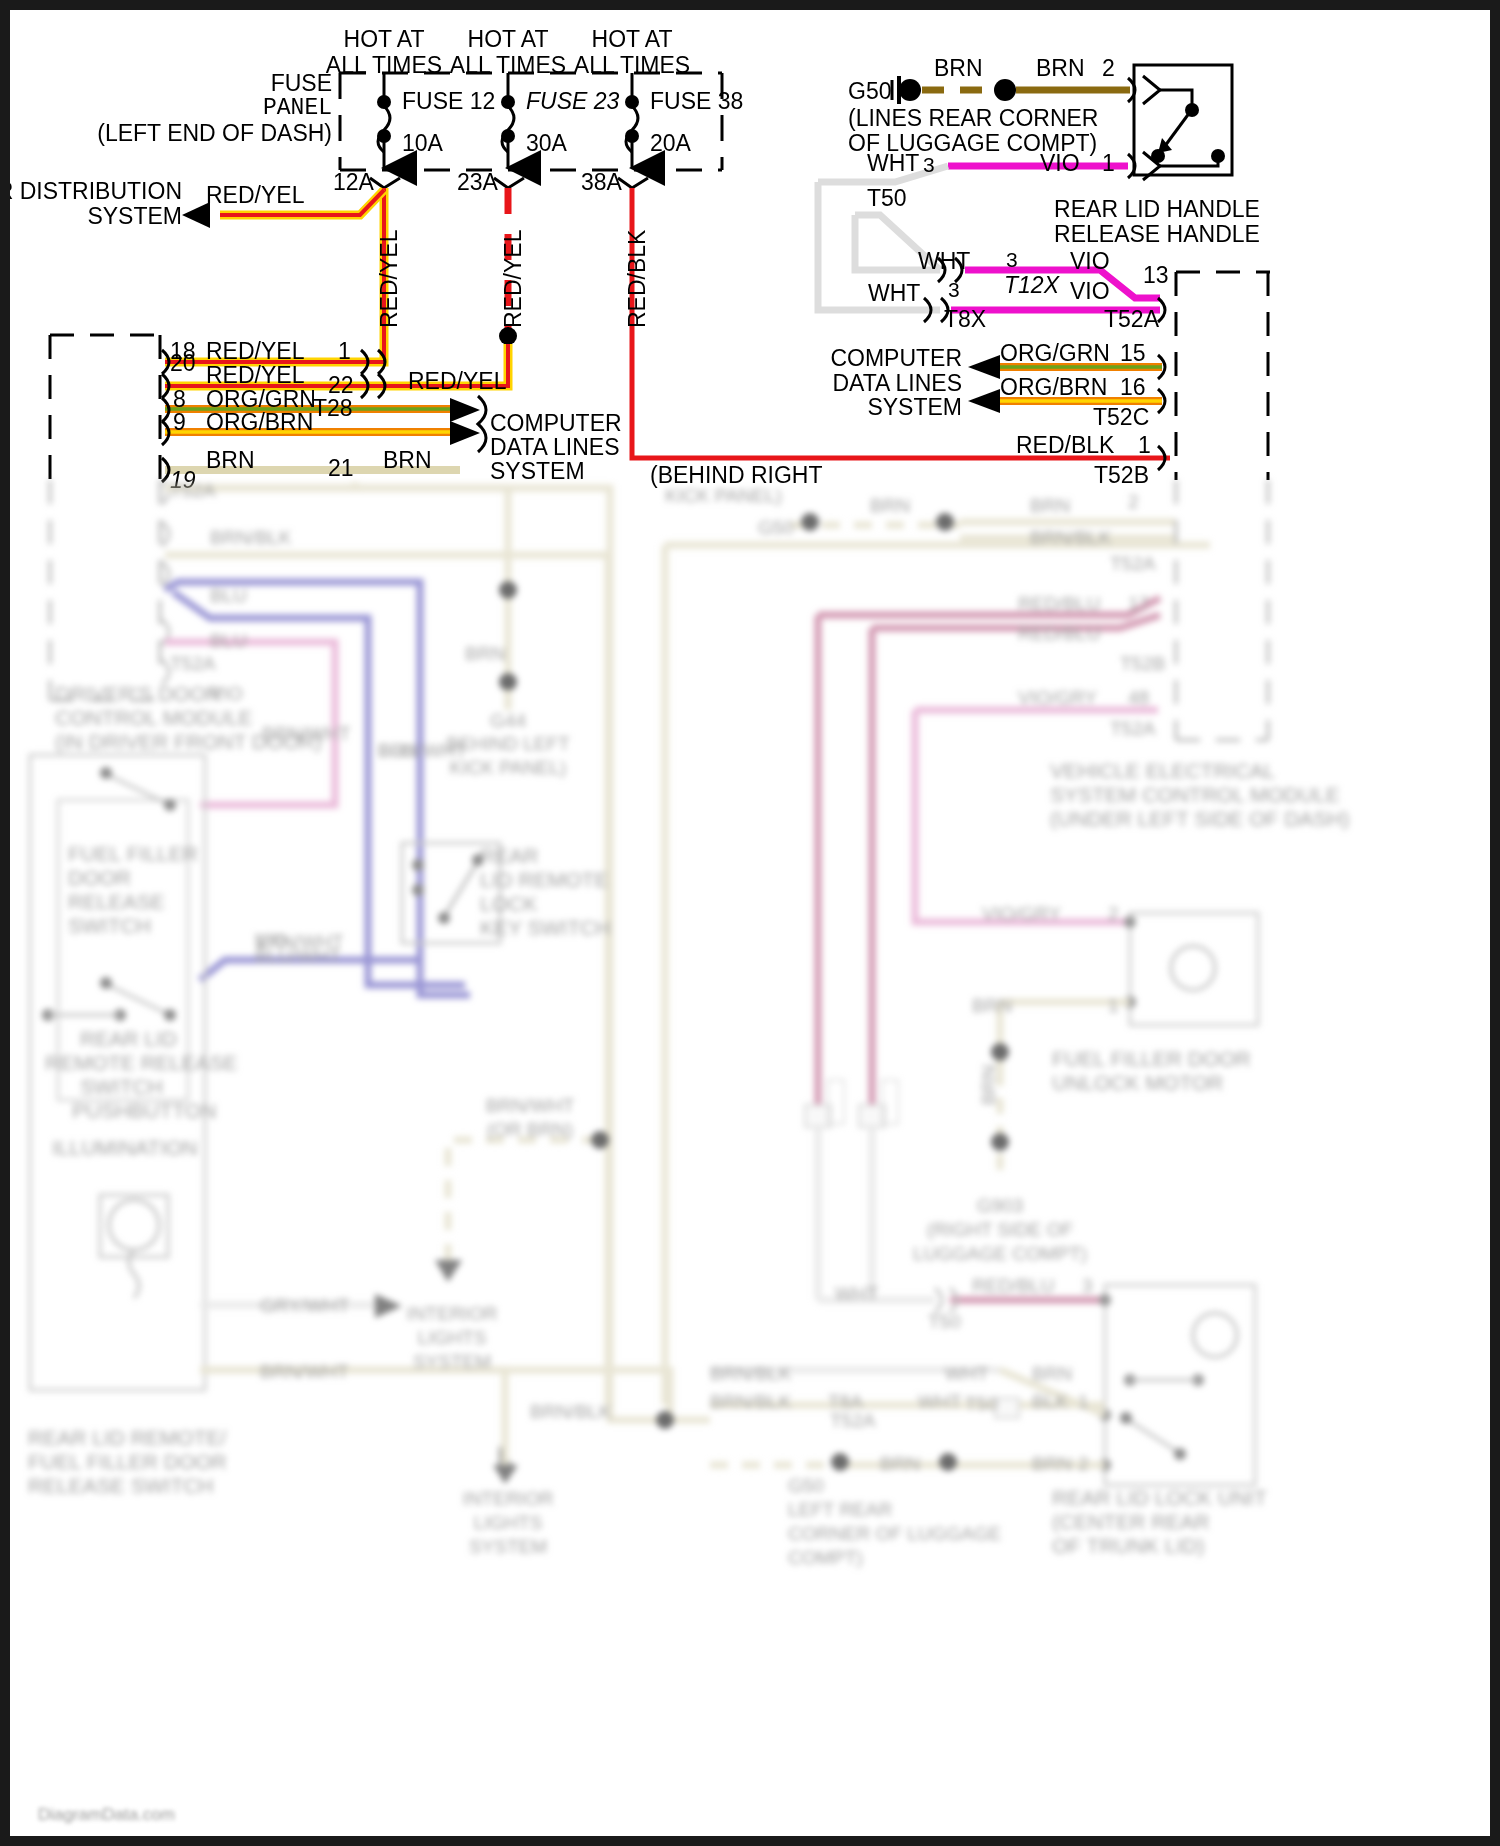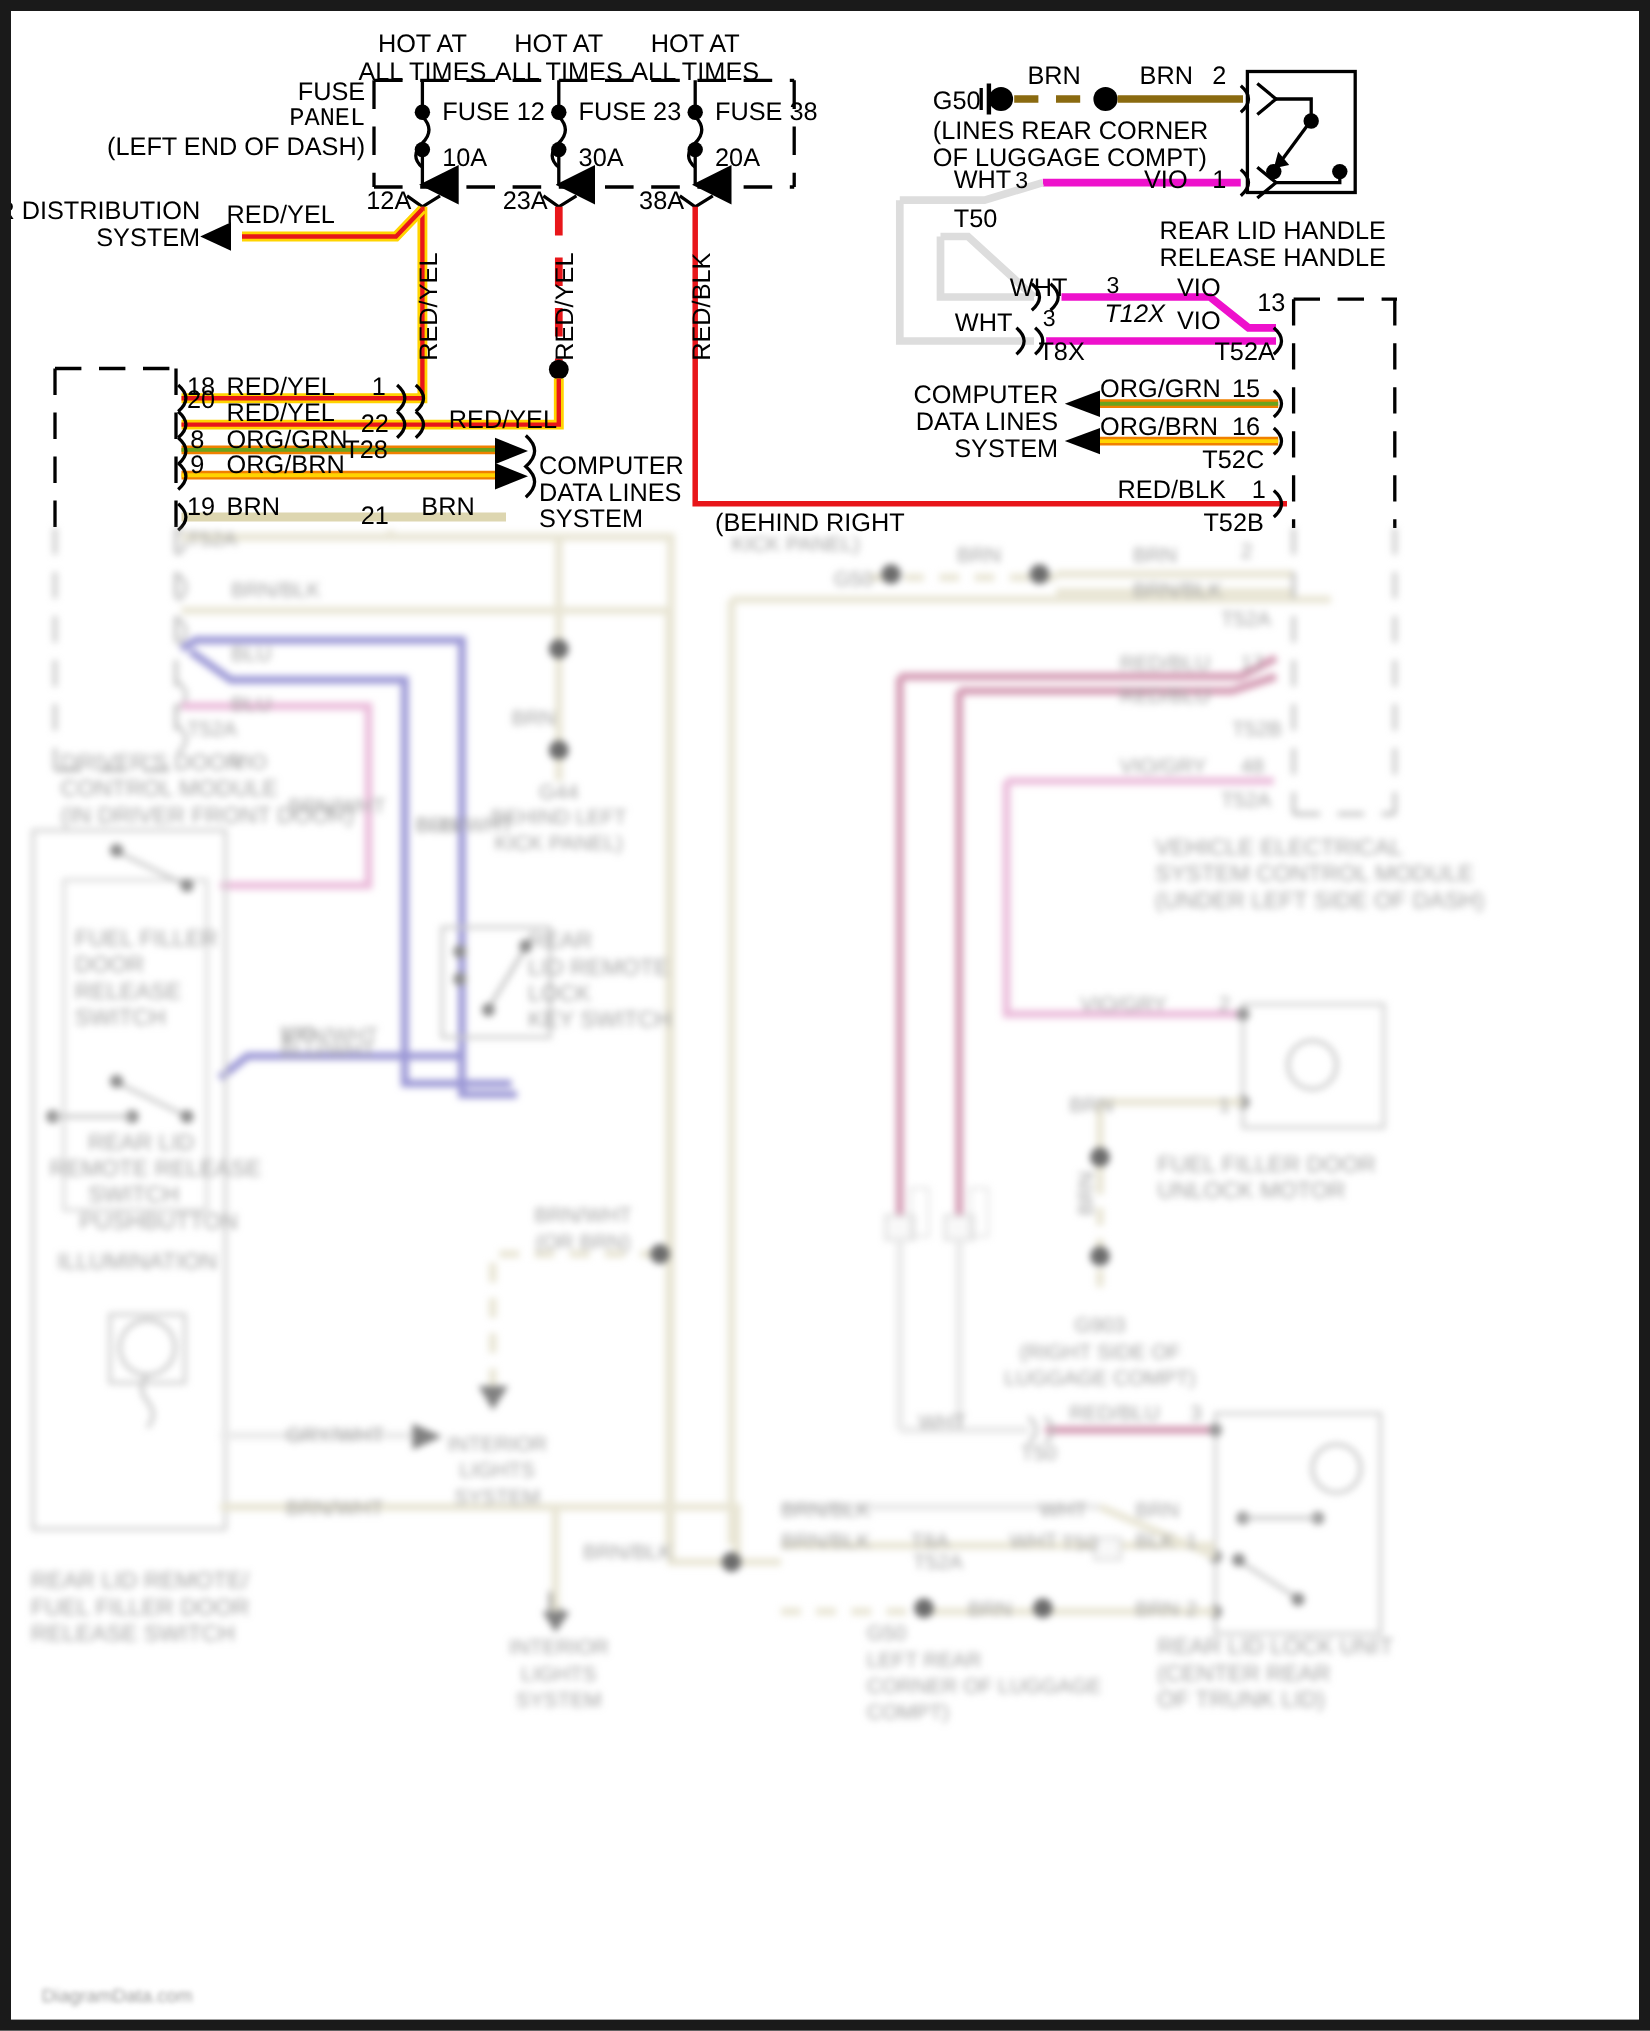--- a/index.html
+++ b/index.html
@@ -228,21 +228,21 @@
   <div class="lbl c" style="left:498px;top:16px;">HOT AT
 ALL TIMES</div>
   <div class="lbl c" style="left:622px;top:16px;">HOT AT
 ALL TIMES</div>
 
   <div class="lbl r" style="left:322px;top:60px;">FUSE</div>
   <div class="lbl r" style="left:322px;top:85px;font-family:Liberation Mono, monospace;">PANEL</div>
   <div class="lbl r" style="left:322px;top:110px;">(LEFT END OF DASH)</div>
 
   <div class="lbl" style="left:392px;top:78px;">FUSE 12</div>
-  <div class="lbl" style="left:516px;top:78px;">FUSE 23</div>
+  <div class="lbl" style="left:516px;top:78px;font-style:italic;">FUSE 23</div>
   <div class="lbl" style="left:640px;top:78px;">FUSE 38</div>
 
   <div class="lbl" style="left:392px;top:120px;">10A</div>
   <div class="lbl" style="left:516px;top:120px;">30A</div>
   <div class="lbl" style="left:640px;top:120px;">20A</div>
 
   <div class="lbl" style="left:323px;top:159px;">12A</div>
   <div class="lbl" style="left:447px;top:159px;">23A</div>
   <div class="lbl" style="left:571px;top:159px;">38A</div>
 
@@ -262,21 +262,21 @@
   <div class="lbl" style="left:196px;top:352px;">RED/YEL</div>
   <div class="lbl" style="left:318px;top:362px;">22</div>
   <div class="lbl" style="left:398px;top:358px;">RED/YEL</div>
 
   <div class="lbl" style="left:163px;top:376px;">8</div>
   <div class="lbl" style="left:196px;top:376px;">ORG/GRN</div>
 
   <div class="lbl" style="left:163px;top:399px;">9</div>
   <div class="lbl" style="left:196px;top:399px;">ORG/BRN</div>
 
-  <div class="lbl" style="left:160px;top:437px;">19</div>
+  <div class="lbl" style="left:160px;top:457px;font-style:italic;">19</div>
   <div class="lbl" style="left:196px;top:437px;">BRN</div>
   <div class="lbl" style="left:318px;top:445px;">21</div>
   <div class="lbl" style="left:373px;top:437px;">BRN</div>
 
   <div class="lbl" style="left:303px;top:385px;">T28</div>
 
   <div class="lbl" style="left:480px;top:400px;">COMPUTER</div>
   <div class="lbl" style="left:480px;top:424px;">DATA LINES</div>
   <div class="lbl" style="left:480px;top:448px;">SYSTEM</div>
 

